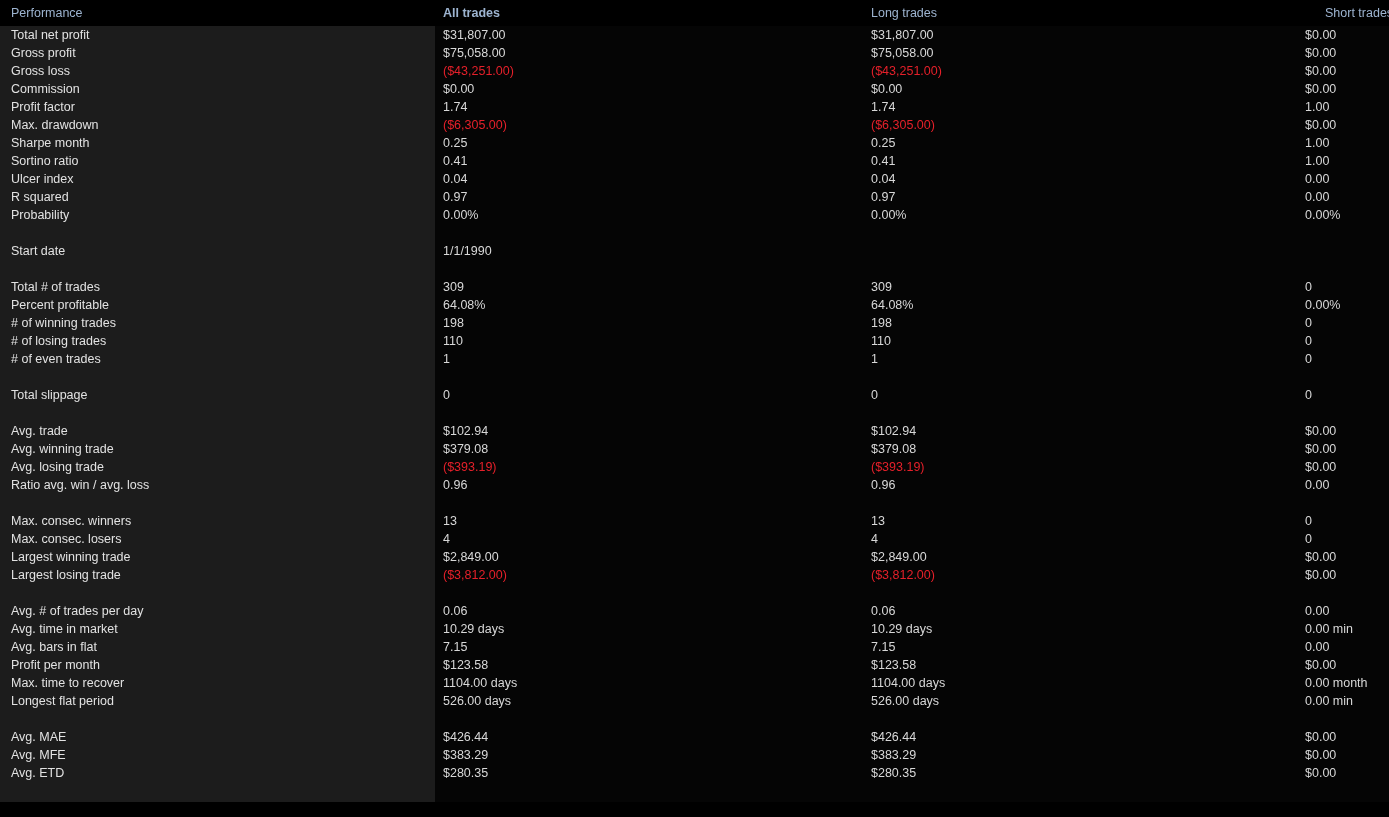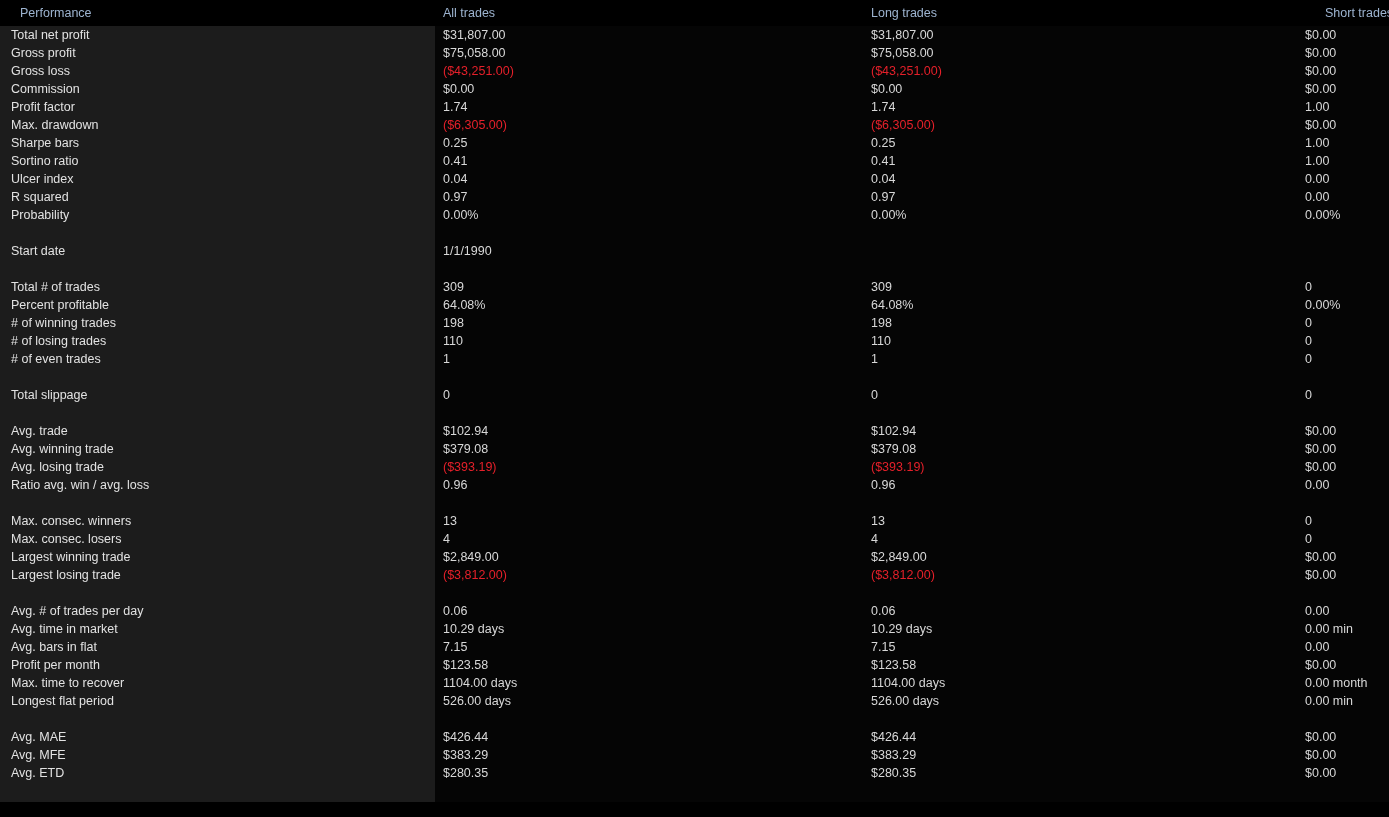--- a/index.html
+++ b/index.html
@@ -32,22 +32,22 @@
     background: #000000;
   }
   .header-cell {
     position: absolute;
     top: 6px;
     font-size: 12.5px;
     line-height: 14px;
     color: #9db4d0;
     white-space: nowrap;
   }
-  .hc-label  { left: 20px; text-align: right;   }
-  .hc-all    { left: 443px;  }
+  .hc-label  { left: 11px; text-align: right;   }
+  .hc-all    { left: 443px; font-weight: bold;  }
   .hc-long   { left: 871px;  }
   .hc-short  { left: 1305px; margin-left: 20px; }
 
   
   .body-area {
     position: absolute;
     left: 0;
     top: 26px;
     width: 1389px;
     height: 776px;
@@ -138,21 +138,21 @@
           <div class="cell long">1.74</div>
           <div class="cell short">1.00</div>
         </div>
         <div class="row">
           <div class="cell label">Max. drawdown</div>
           <div class="cell all neg">($6,305.00)</div>
           <div class="cell long neg">($6,305.00)</div>
           <div class="cell short">$0.00</div>
         </div>
         <div class="row">
-          <div class="cell label">Sharpe bars</div>
+          <div class="cell label">Sharpe month</div>
           <div class="cell all">0.25</div>
           <div class="cell long">0.25</div>
           <div class="cell short">1.00</div>
         </div>
         <div class="row">
           <div class="cell label">Sortino ratio</div>
           <div class="cell all">0.41</div>
           <div class="cell long">0.41</div>
           <div class="cell short">1.00</div>
         </div>

